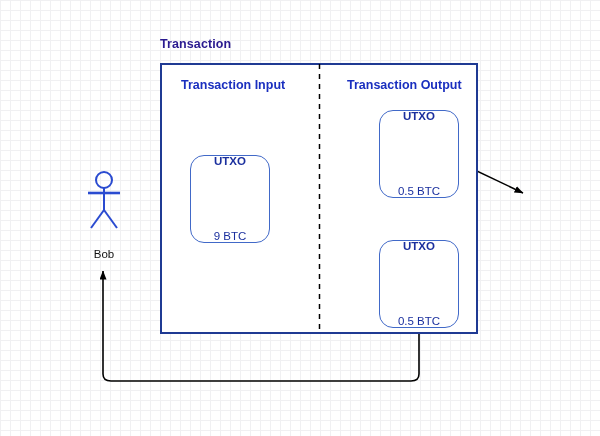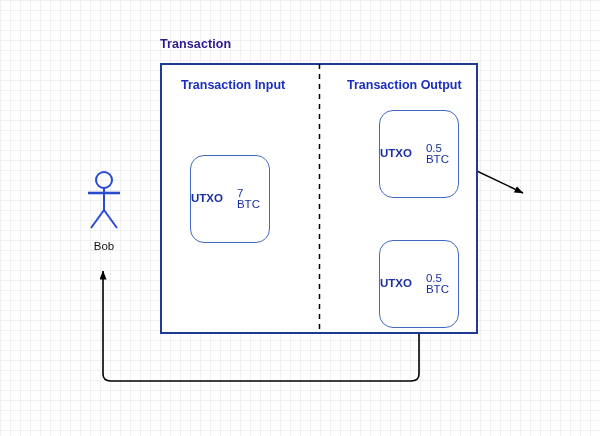--- a/index.html
+++ b/index.html
@@ -80,23 +80,23 @@
   }
 
   
   .utxo {
     position: absolute;
     border: 1.6px solid #4169c8;
     border-radius: 14px;
     background: #ffffff;
     box-sizing: border-box;
     display: flex;
-    flex-direction: row;
+    flex-direction: column;
     align-items: center;
-    justify-content: flex-start;
+    justify-content: space-between;
     gap: 14px;
   }
   .utxo .utxo-name {
     font-size: 11.5px;
     font-weight: bold;
     color: #1a2f9e;
     line-height: 1;
   }
   .utxo .utxo-amount {
     font-size: 11.5px;
@@ -129,21 +129,21 @@
     position: absolute;
     width: 60px;
   }
   .person-bob { left: 74px; top: 170px; }
   .person-alice { left: 504px; top: 170px; }
   .person svg { display: block; margin: 0 auto; }
   .person-label {
     text-align: center;
     font-size: 11.5px;
     color: #111111;
-    margin-top: 8px;
+    margin-top: 16px;
   }
 </style>
 </head>
 <body>
 
 <div id="canvas">
 
   <svg id="wires" viewBox="0 0 600 436" xmlns="http://www.w3.org/2000/svg">
     <defs>
       <marker id="arrowhead" markerWidth="9" markerHeight="7" refX="8.5" refY="3.5" orient="auto" markerUnits="userSpaceOnUse">
@@ -166,21 +166,21 @@
 
   <div class="section-label output-label">Transaction Output</div>
   <div class="section-label input-label">Transaction Input</div>
 
   <svg style="position:absolute;left:318px;top:64px;width:3px;height:269px;" viewBox="0 0 3 269" xmlns="http://www.w3.org/2000/svg">
     <line x1="1.5" y1="0" x2="1.5" y2="269" stroke="#000000" stroke-width="1.5" stroke-dasharray="5 5"></line>
   </svg>
 
   <div class="utxo utxo-input">
     <div class="utxo-name">UTXO</div>
-    <div class="utxo-amount">7 BTC</div>
+    <div class="utxo-amount">9 BTC</div>
   </div>
 
   <div class="utxo utxo-out-top">
     <div class="utxo-name">UTXO</div>
     <div class="utxo-amount">0.5 BTC</div>
   </div>
 
   <div class="utxo utxo-out-bottom">
     <div class="utxo-name">UTXO</div>
     <div class="utxo-amount">0.5 BTC</div>

